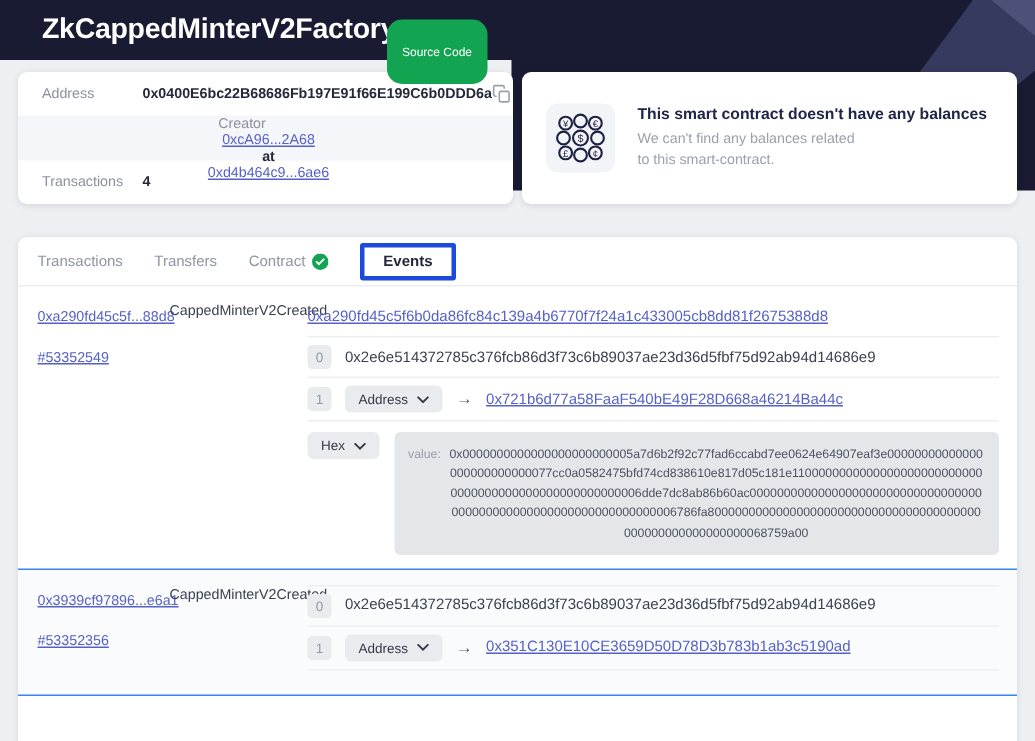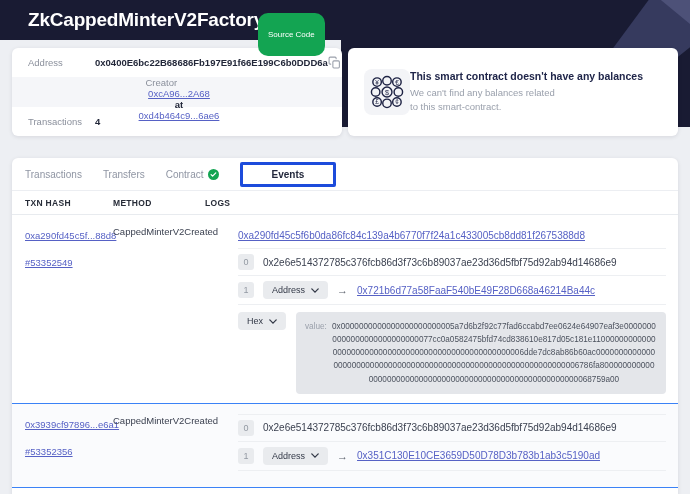--- a/index.html
+++ b/index.html
@@ -25,39 +25,39 @@
   .info-row{height:29.3px;display:flex;align-items:center;padding:0 12px 0 16px;font-size:9.5px;}
   .info-row:nth-child(2){background:#f5f6f9;flex-direction:column;}
   .info-label{width:67px;color:#8b909c;flex-shrink:0;}
   .info-value{color:#23283a;font-weight:bold;}
   .info-plain{color:#23283a;font-weight:bold;}
   a.lnk{color:#5661c5;text-decoration:underline;cursor:pointer;}
   .creator-sep{color:#23283a;margin:0 4px;font-weight:bold;}
   .copy-btn{margin-left:auto;cursor:pointer;display:flex;align-items:center;}
   .balances-card{left:348px;top:48px;width:330px;height:88px;display:flex;align-items:center;padding-left:16px;box-sizing:border-box;}
   .coins-tile{width:46px;height:46px;background:#f3f4f7;border-radius:8px;display:flex;align-items:center;justify-content:center;flex-shrink:0;}
-  .balances-text{}
+  .balances-text{margin-left:15px;}
   .balances-title{font-size:10.5px;font-weight:bold;color:#20264a;}
   .balances-desc{font-size:9.5px;color:#9aa0ac;line-height:1.5;margin-top:4px;}
   
   .tabs-card{left:12px;top:158px;width:666px;height:360px;border-radius:6px 6px 0 0;}
   .tab-bar{height:32px;display:flex;align-items:center;padding-left:13px;border-bottom:1px solid #eceef2;}
   .tab{font-size:10px;color:#8f95a3;margin-right:21px;display:flex;align-items:center;cursor:pointer;}
   .tab .check{margin-left:4px;display:flex;}
-  .events-highlight{border:3px solid #1c4bdb;border-radius:2px;padding:4px 29px;margin-right:21px;cursor:pointer;}
+  .events-highlight{border:3px solid #1c4bdb;border-radius:2px;padding:4px 13px;margin-right:21px;cursor:pointer;}
   .events-highlight .tab-active{font-size:10px;color:#23283c;font-weight:bold;}
   .thead{display:grid;grid-template-columns:88px 92px 1fr;padding:0 12px 0 13px;height:23px;align-items:center;
     font-size:8.5px;font-weight:bold;color:#272c38;letter-spacing:.3px;border-bottom:1px solid #e8ebef;}
   
   .event-row{display:grid;grid-template-columns:88px 92px 1fr;padding:10px 12px 9px 13px;border-bottom:1px solid #3b82f6;}
   .event-row.alt{background:#fafbfd;}
   .cell-txn a{display:inline-block;font-size:9.5px;}
   .cell-txn .blocknum{margin-top:9px;}
   .cell-method{font-size:9.5px;color:#3b4150;padding-top:1px;}
-  .cell-logs{min-width:0;margin-left:33px;}
+  .cell-logs{min-width:0;}
   .log-hash{font-size:10px;display:inline-block;margin-bottom:7px;}
   .topic-row{display:flex;align-items:center;gap:9px;padding:5px 0;border-top:1px solid #edeff2;}
   .idx-badge{width:16px;height:16px;background:#e9ebee;border-radius:3px;color:#9298a2;font-size:9px;
     display:flex;align-items:center;justify-content:center;flex-shrink:0;}
   .topic-text{font-size:10px;color:#3b4150;}
   .pill{display:flex;align-items:center;gap:6px;background:#e9ebee;border-radius:4px;padding:4px 9px;
     font-size:9px;color:#333947;cursor:pointer;flex-shrink:0;}
   .arrow{color:#555b66;font-size:11px;}
   .addr-link{font-size:10px;}
   .hex-row{display:flex;align-items:flex-start;gap:10px;border-top:1px solid #edeff2;padding-top:7px;text-align:center;}
@@ -141,25 +141,20 @@
           <circle cx="8" cy="8" r="8" fill="#13a452"></circle>
           <path d="M4.5 8.2l2.2 2.2 4.6-4.8" stroke="#fff" stroke-width="1.8" fill="none" stroke-linecap="round" stroke-linejoin="round"></path>
         </svg>
       </span>
     </div>
     <div class="events-highlight">
       <div class="tab-active">Events</div>
     </div>
   </div>
 
-  <div class="thead">
-    <div>TXN HASH</div>
-    <div>METHOD</div>
-    <div>LOGS</div>
-  </div>
 
   <div class="event-row">
     <div class="cell-txn">
       <a class="lnk">0xa290fd45c5f...88d8</a>
       <div class="blocknum"><a class="lnk" style="font-size:9.5px">#53352549</a></div>
     </div>
     <div class="cell-method">CappedMinterV2Created</div>
     <div class="cell-logs">
       <a class="lnk log-hash">0xa290fd45c5f6b0da86fc84c139a4b6770f7f24a1c433005cb8dd81f2675388d8</a>
       <div class="topic-row">

